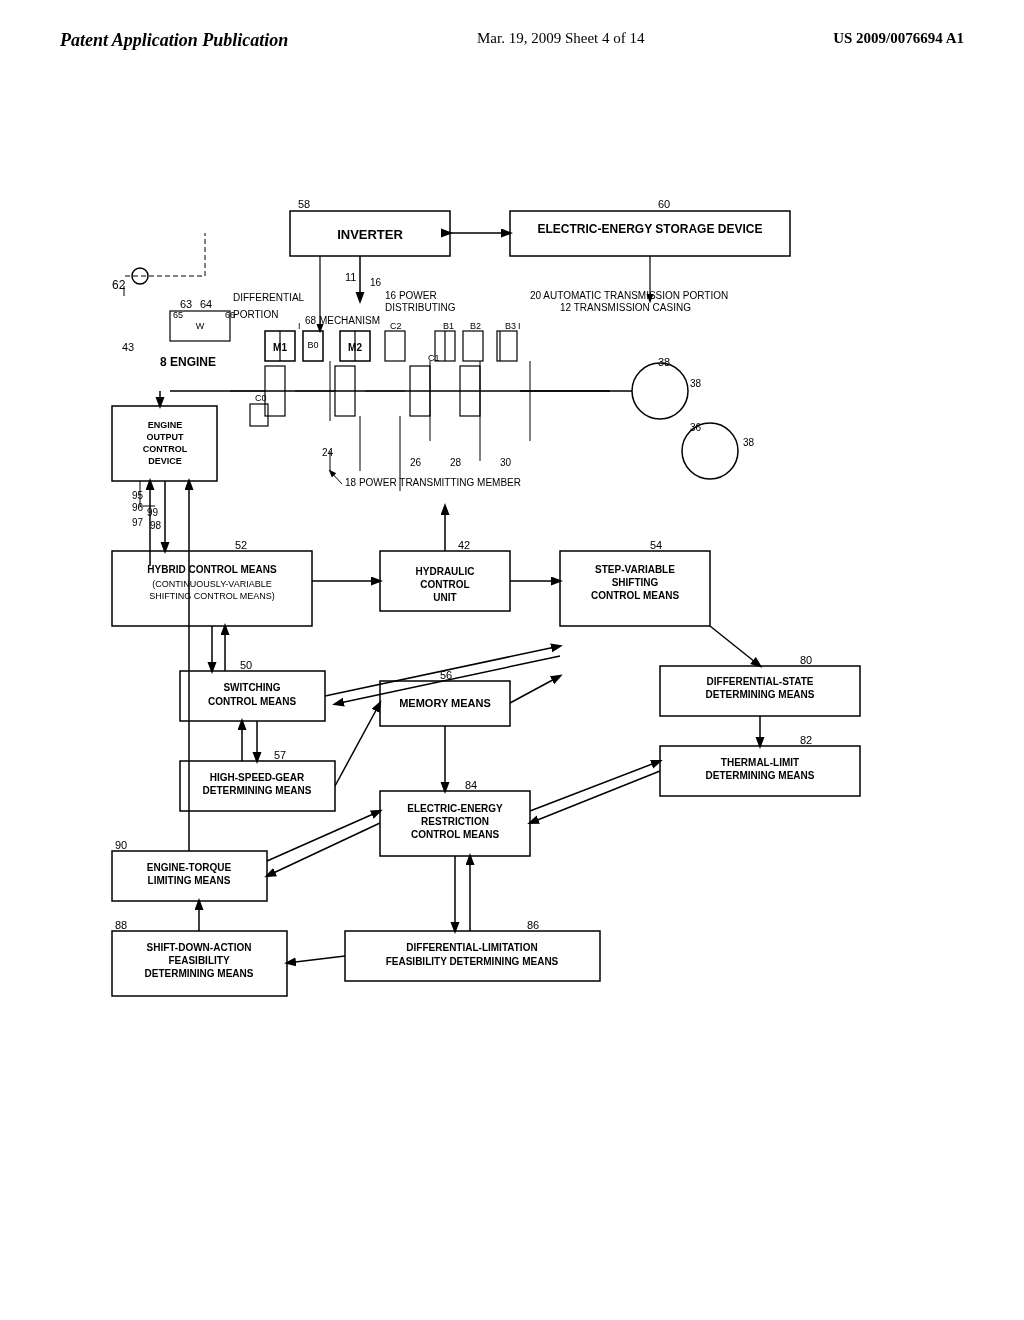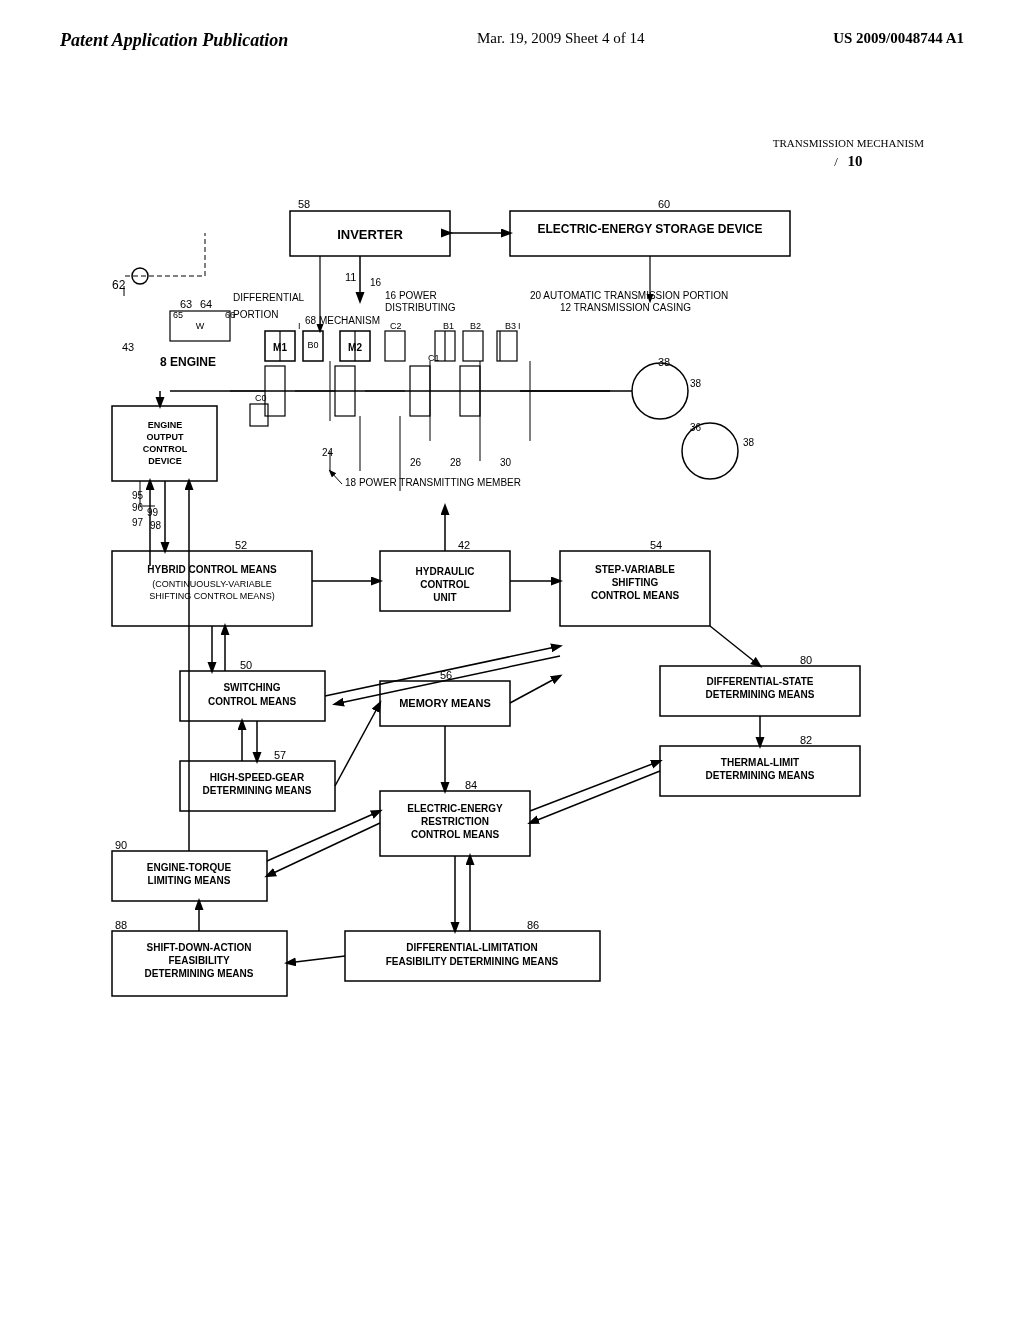--- a/index.html
+++ b/index.html
@@ -68,28 +68,24 @@
       width: 920px;
       height: 1150px;
     }
   </style>
 </head>
 <body>
 
 <div class="header">
   <div class="header-left">Patent Application Publication</div>
   <div class="header-center">Mar. 19, 2009   Sheet 4 of 14</div>
-  <div class="header-right">US 2009/0048744 A1</div>
+  <div class="header-right">US 2009/0076694 A1</div>
 </div>
 
 <div class="figure-area">
-  <div class="transmission-label">
-    <span>TRANSMISSION MECHANISM</span><br>
-    <span style="font-size:13px;">/&nbsp;&nbsp;&nbsp;<span style="font-size:15px; font-weight:bold;">10</span></span>
-  </div>
 
   <svg class="diagram-svg" viewBox="0 0 920 1150" xmlns="http://www.w3.org/2000/svg" style="font-family: Arial, sans-serif;">
 
     <rect x="240" y="100" width="160" height="45" fill="none" stroke="#000" stroke-width="1.5"></rect>
     <text x="320" y="128" text-anchor="middle" font-size="13" font-weight="bold">INVERTER</text>
     <text x="248" y="97" font-size="11">58</text>
 
     <rect x="460" y="100" width="280" height="45" fill="none" stroke="#000" stroke-width="1.5"></rect>
     <text x="600" y="122" text-anchor="middle" font-size="12" font-weight="bold">ELECTRIC-ENERGY STORAGE DEVICE</text>
     <text x="608" y="97" font-size="11">60</text>

